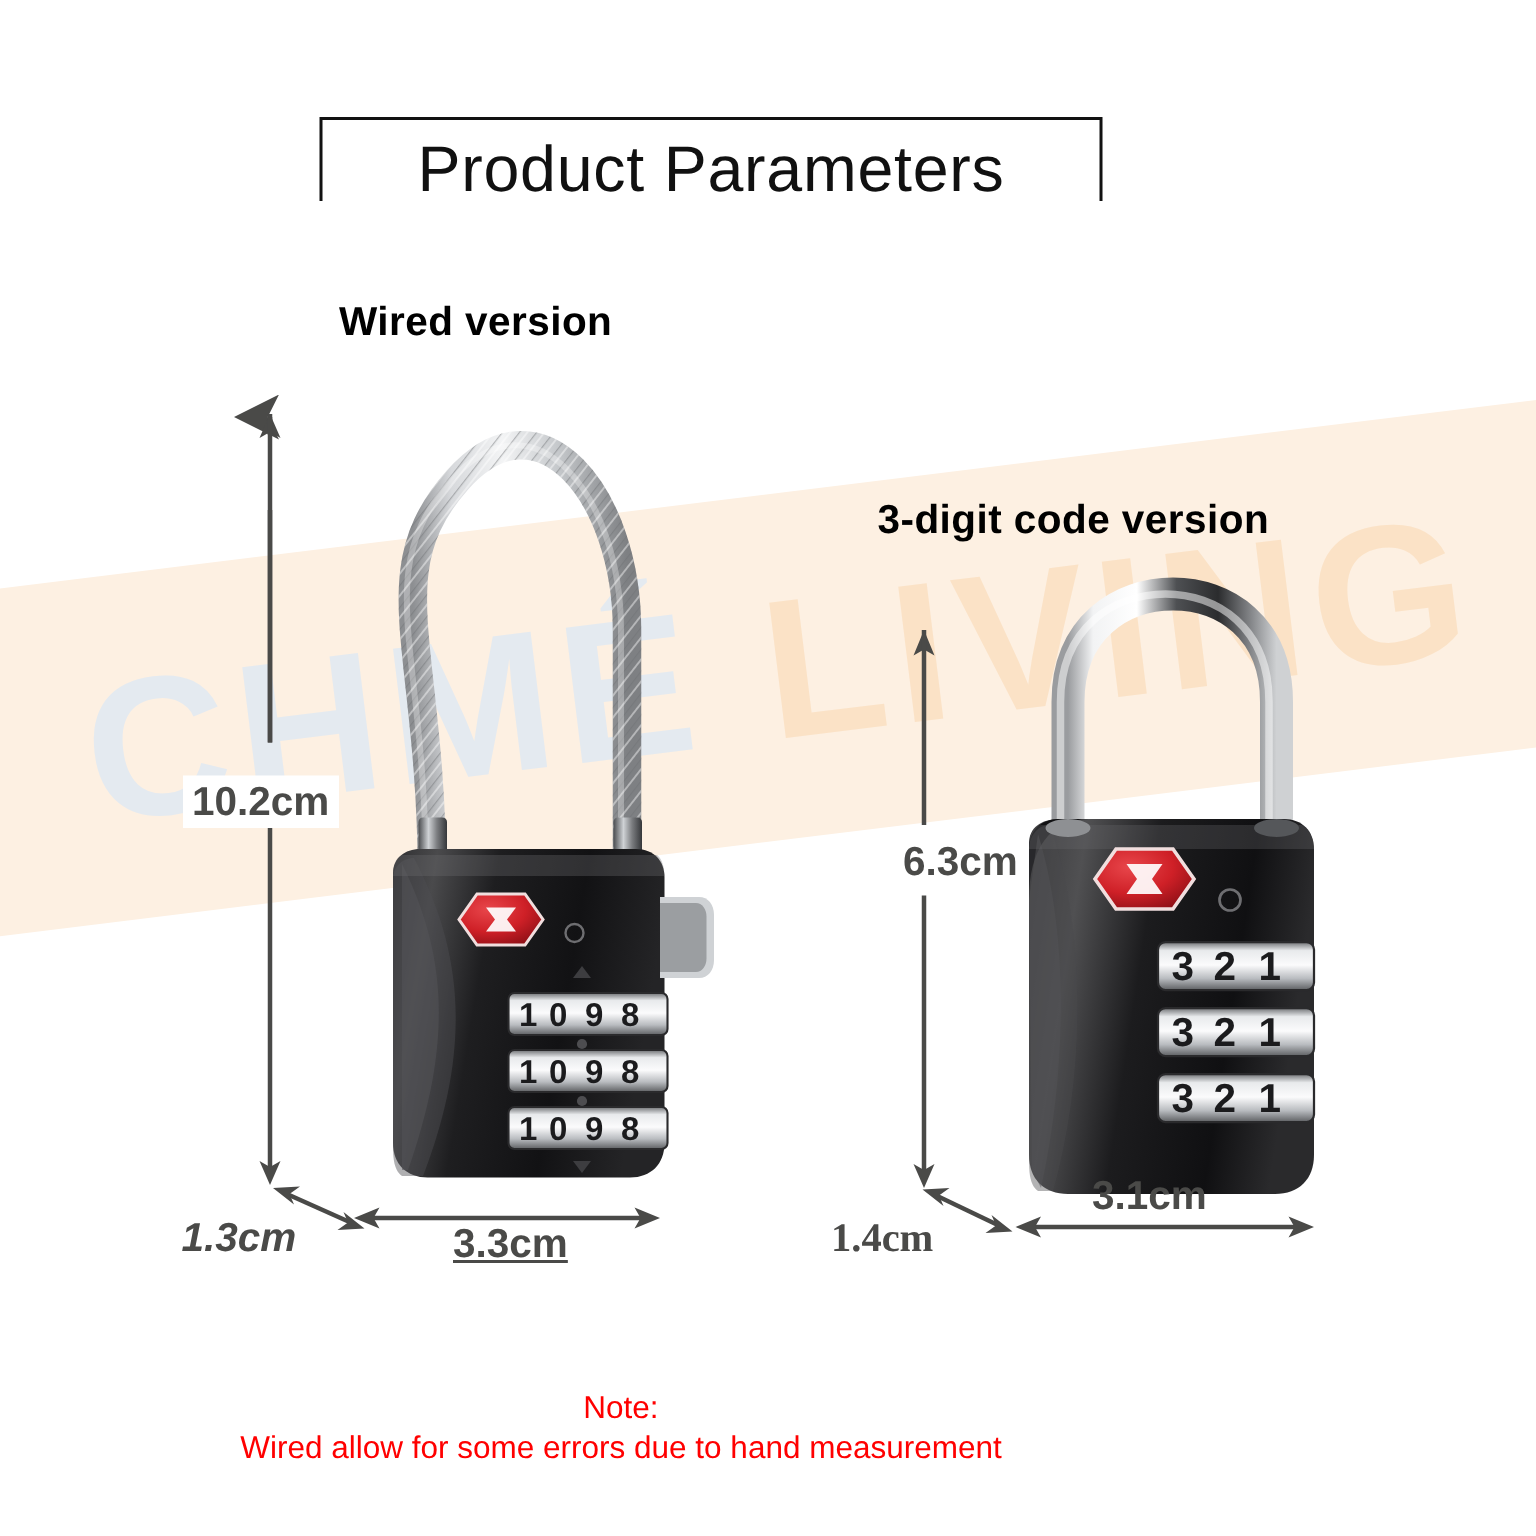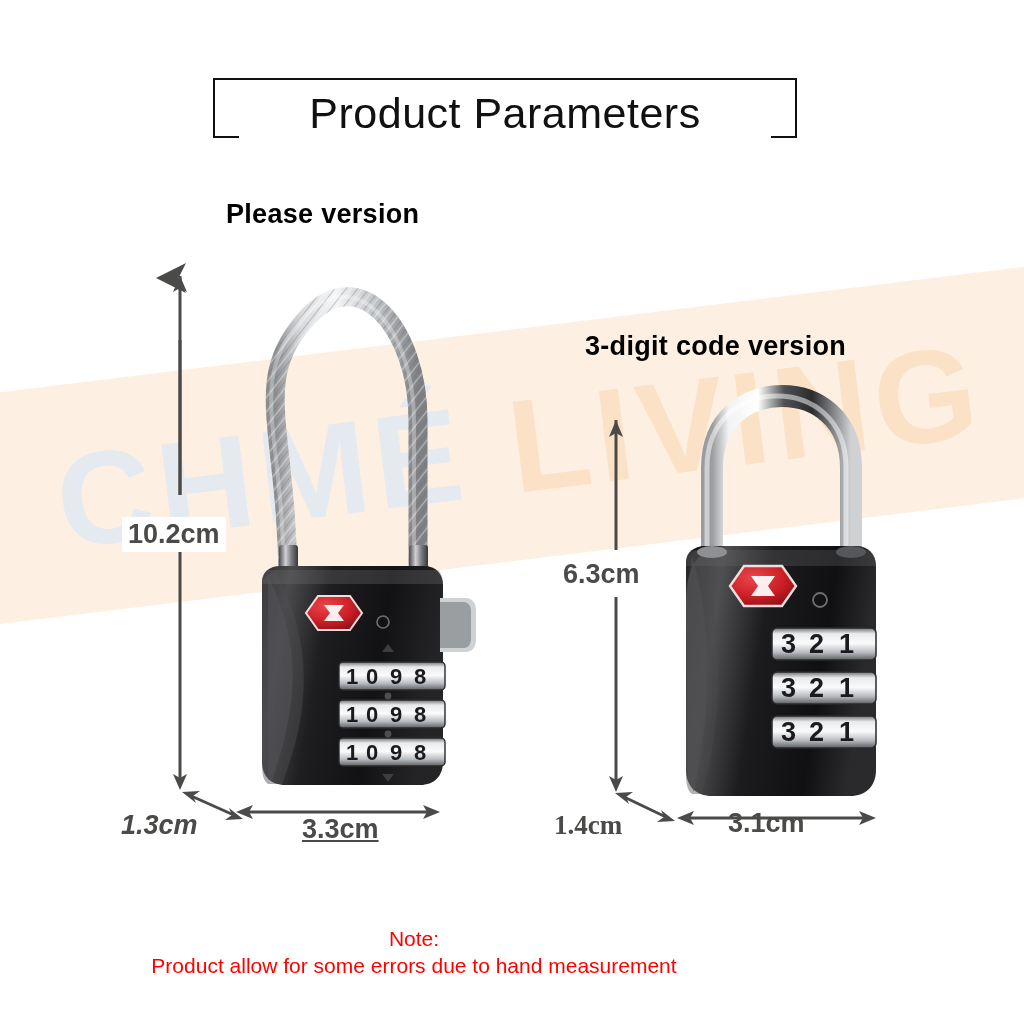--- a/index.html
+++ b/index.html
@@ -33,21 +33,21 @@
     line-height:190px;
     text-align:center;
     z-index:1;
     white-space:nowrap;
     user-select:none;
   }
   .wm-text .c1{color:#e4eaf0;}
 
   
   .title-wrap{
-    position:absolute;left:213px;top:78px;width:584px;height:60px;z-index:5;
+    position:absolute;left:213px;top:78px;width:522px;height:60px;z-index:5;
   }
   .title-frame{
     position:absolute;inset:0;
     border:2.5px solid #111;
   }
   .title-text{
     position:absolute;
     left:50%;transform:translateX(-50%);
     top:6px;
     background:#fff;
@@ -79,23 +79,23 @@
 
   
   .dim{
     position:absolute;
     font-size:27px;font-weight:bold;color:#4a4a48;
     z-index:8;background:#fff;padding:2px 6px;white-space:nowrap;
   }
   .d-102{left:122px;top:505px;margin-top:12px;}
   .d-13{left:115px;top:808px;background:transparent;font-style:italic;}
   .d-33{left:296px;top:812px;background:transparent;text-decoration:underline;}
-  .d-63{left:557px;top:557px;}
+  .d-63{left:596px;top:557px;}
   .d-14{left:548px;top:808px;background:transparent;font-family:Liberation Serif, serif;}
-  .d-31{left:722px;top:806px;background:transparent;}
+  .d-31{left:722px;top:780px;background:transparent;}
 
   
   .note{
     position:absolute;left:0;top:925px;width:828px;
     text-align:center;color:#ff0000;font-size:21px;line-height:27px;z-index:8;
   }
 
   
   .arrows{position:absolute;inset:0;z-index:7;}
 
@@ -109,21 +109,21 @@
 
   <div class="watermark"></div>
   <div class="wm-text"><span class="c1">CHMÉ</span><span> LIVING</span></div>
 
   <div class="title-wrap">
     <div class="title-frame"></div>
     <div class="frame-mask"></div>
     <div class="title-text">Product Parameters</div>
   </div>
 
-  <div class="h-wired">Please version</div>
+  <div class="h-wired">Wired version</div>
   <div class="h-digit">3-digit code version</div>
 
   <svg class="art" width="1024" height="1024" viewBox="0 0 1024 1024">
     <defs>
 
       <linearGradient id="cableG" x1="0" y1="0" x2="1" y2="0">
         <stop offset="0%" stop-color="#8d8f92"></stop>
         <stop offset="18%" stop-color="#d7d9dc"></stop>
         <stop offset="42%" stop-color="#f3f4f5"></stop>
         <stop offset="68%" stop-color="#c5c8cb"></stop>
@@ -355,16 +355,16 @@
 
   <div class="dim d-102">10.2cm</div>
   <div class="dim d-13">1.3cm</div>
   <div class="dim d-33">3.3cm</div>
   <div class="dim d-63">6.3cm</div>
   <div class="dim d-14">1.4cm</div>
   <div class="dim d-31">3.1cm</div>
 
   <div class="note">
     <div>Note:</div>
-    <div>Product allow for some errors due to hand measurement</div>
+    <div>Wired allow for some errors due to hand measurement</div>
   </div>
 
 </div>
 
 </body></html>

